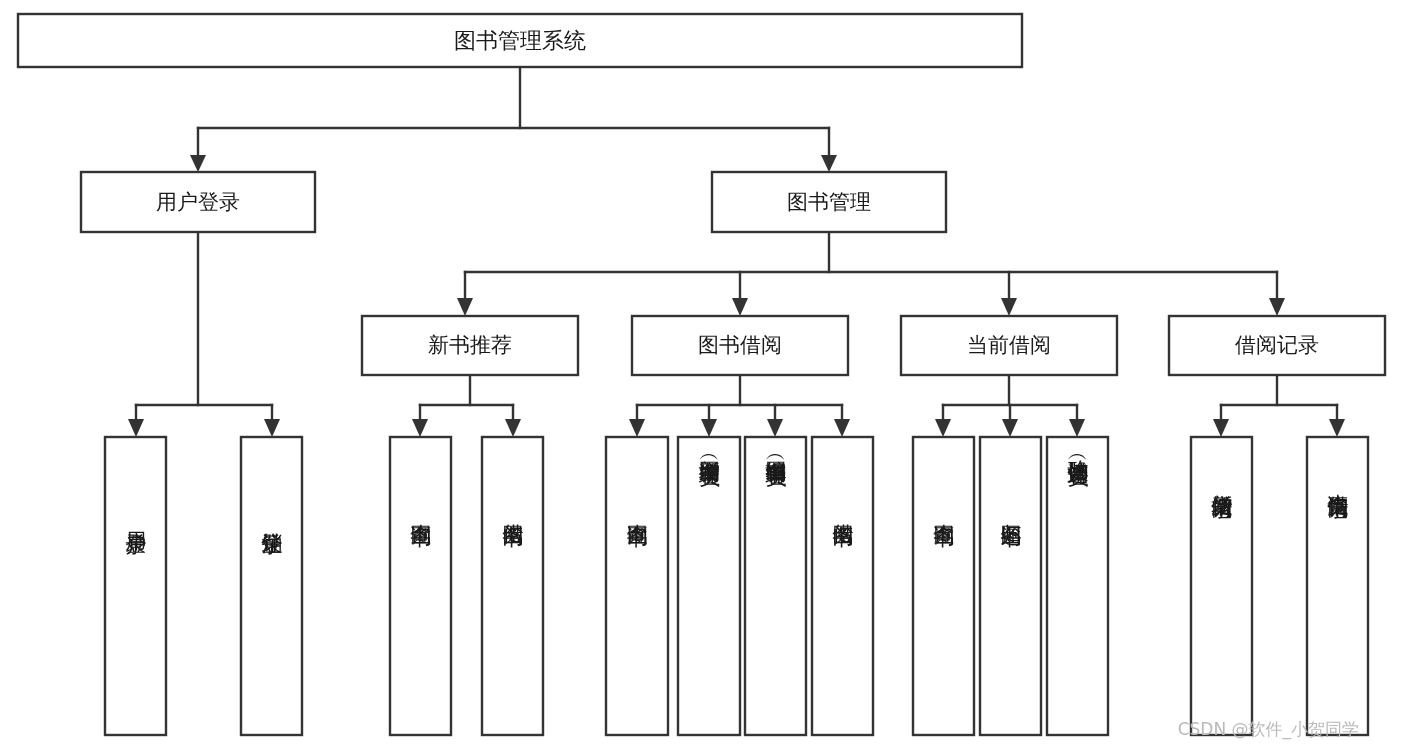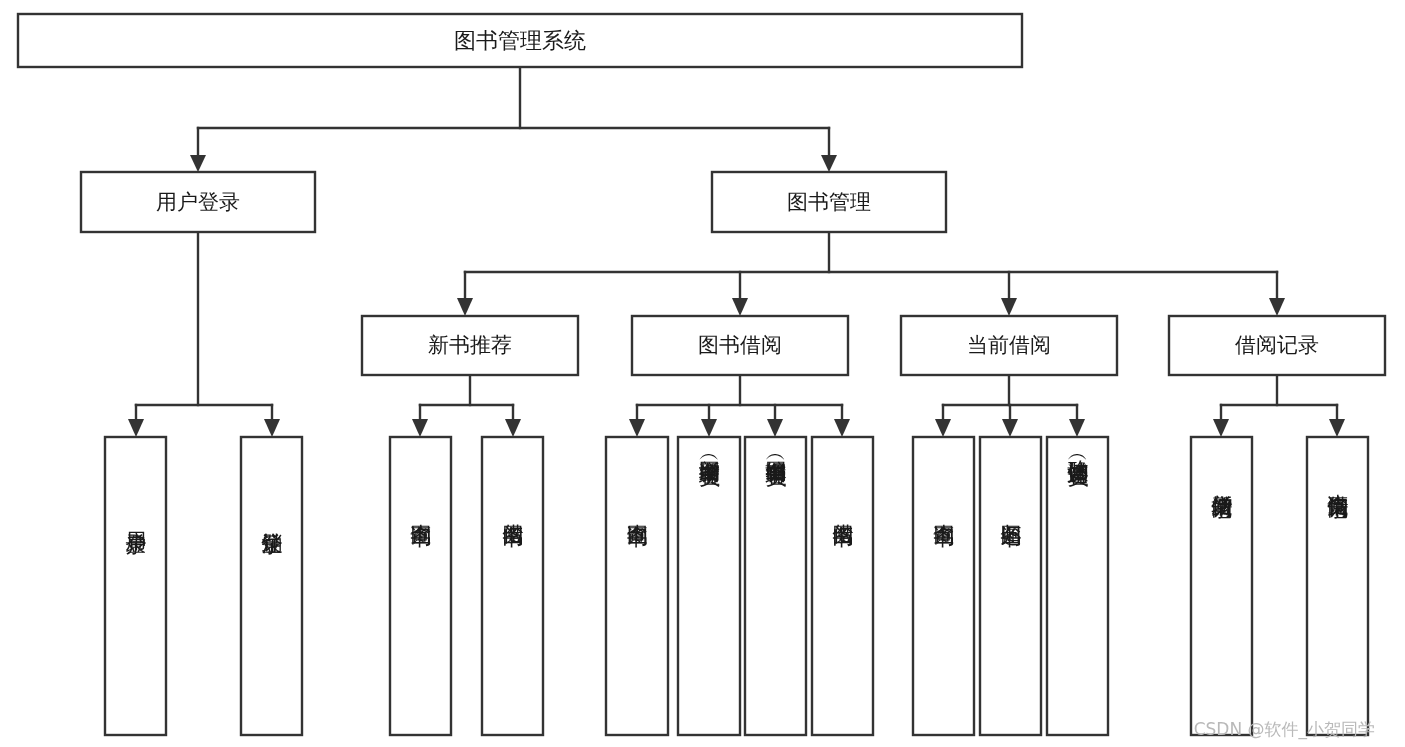--- a/index.html
+++ b/index.html
@@ -63,21 +63,21 @@
     text-orientation: upright;
     font-family: "DejaVu Sans", "Liberation Sans", sans-serif;
     font-size: 21px;
     line-height: 1.18;
     color: #1a1a1a;
     letter-spacing: 1px;
     white-space: nowrap;
   }
   .watermark {
     position: absolute;
-    right: 0;
+    right: 16px;
     bottom: 6px;
     font-family: "DejaVu Sans", "Liberation Sans", sans-serif;
     font-size: 17px;
     color: #b9b9b9;
     white-space: nowrap;
     user-select: none;
   }
 </style>
 </head>
 <body>

